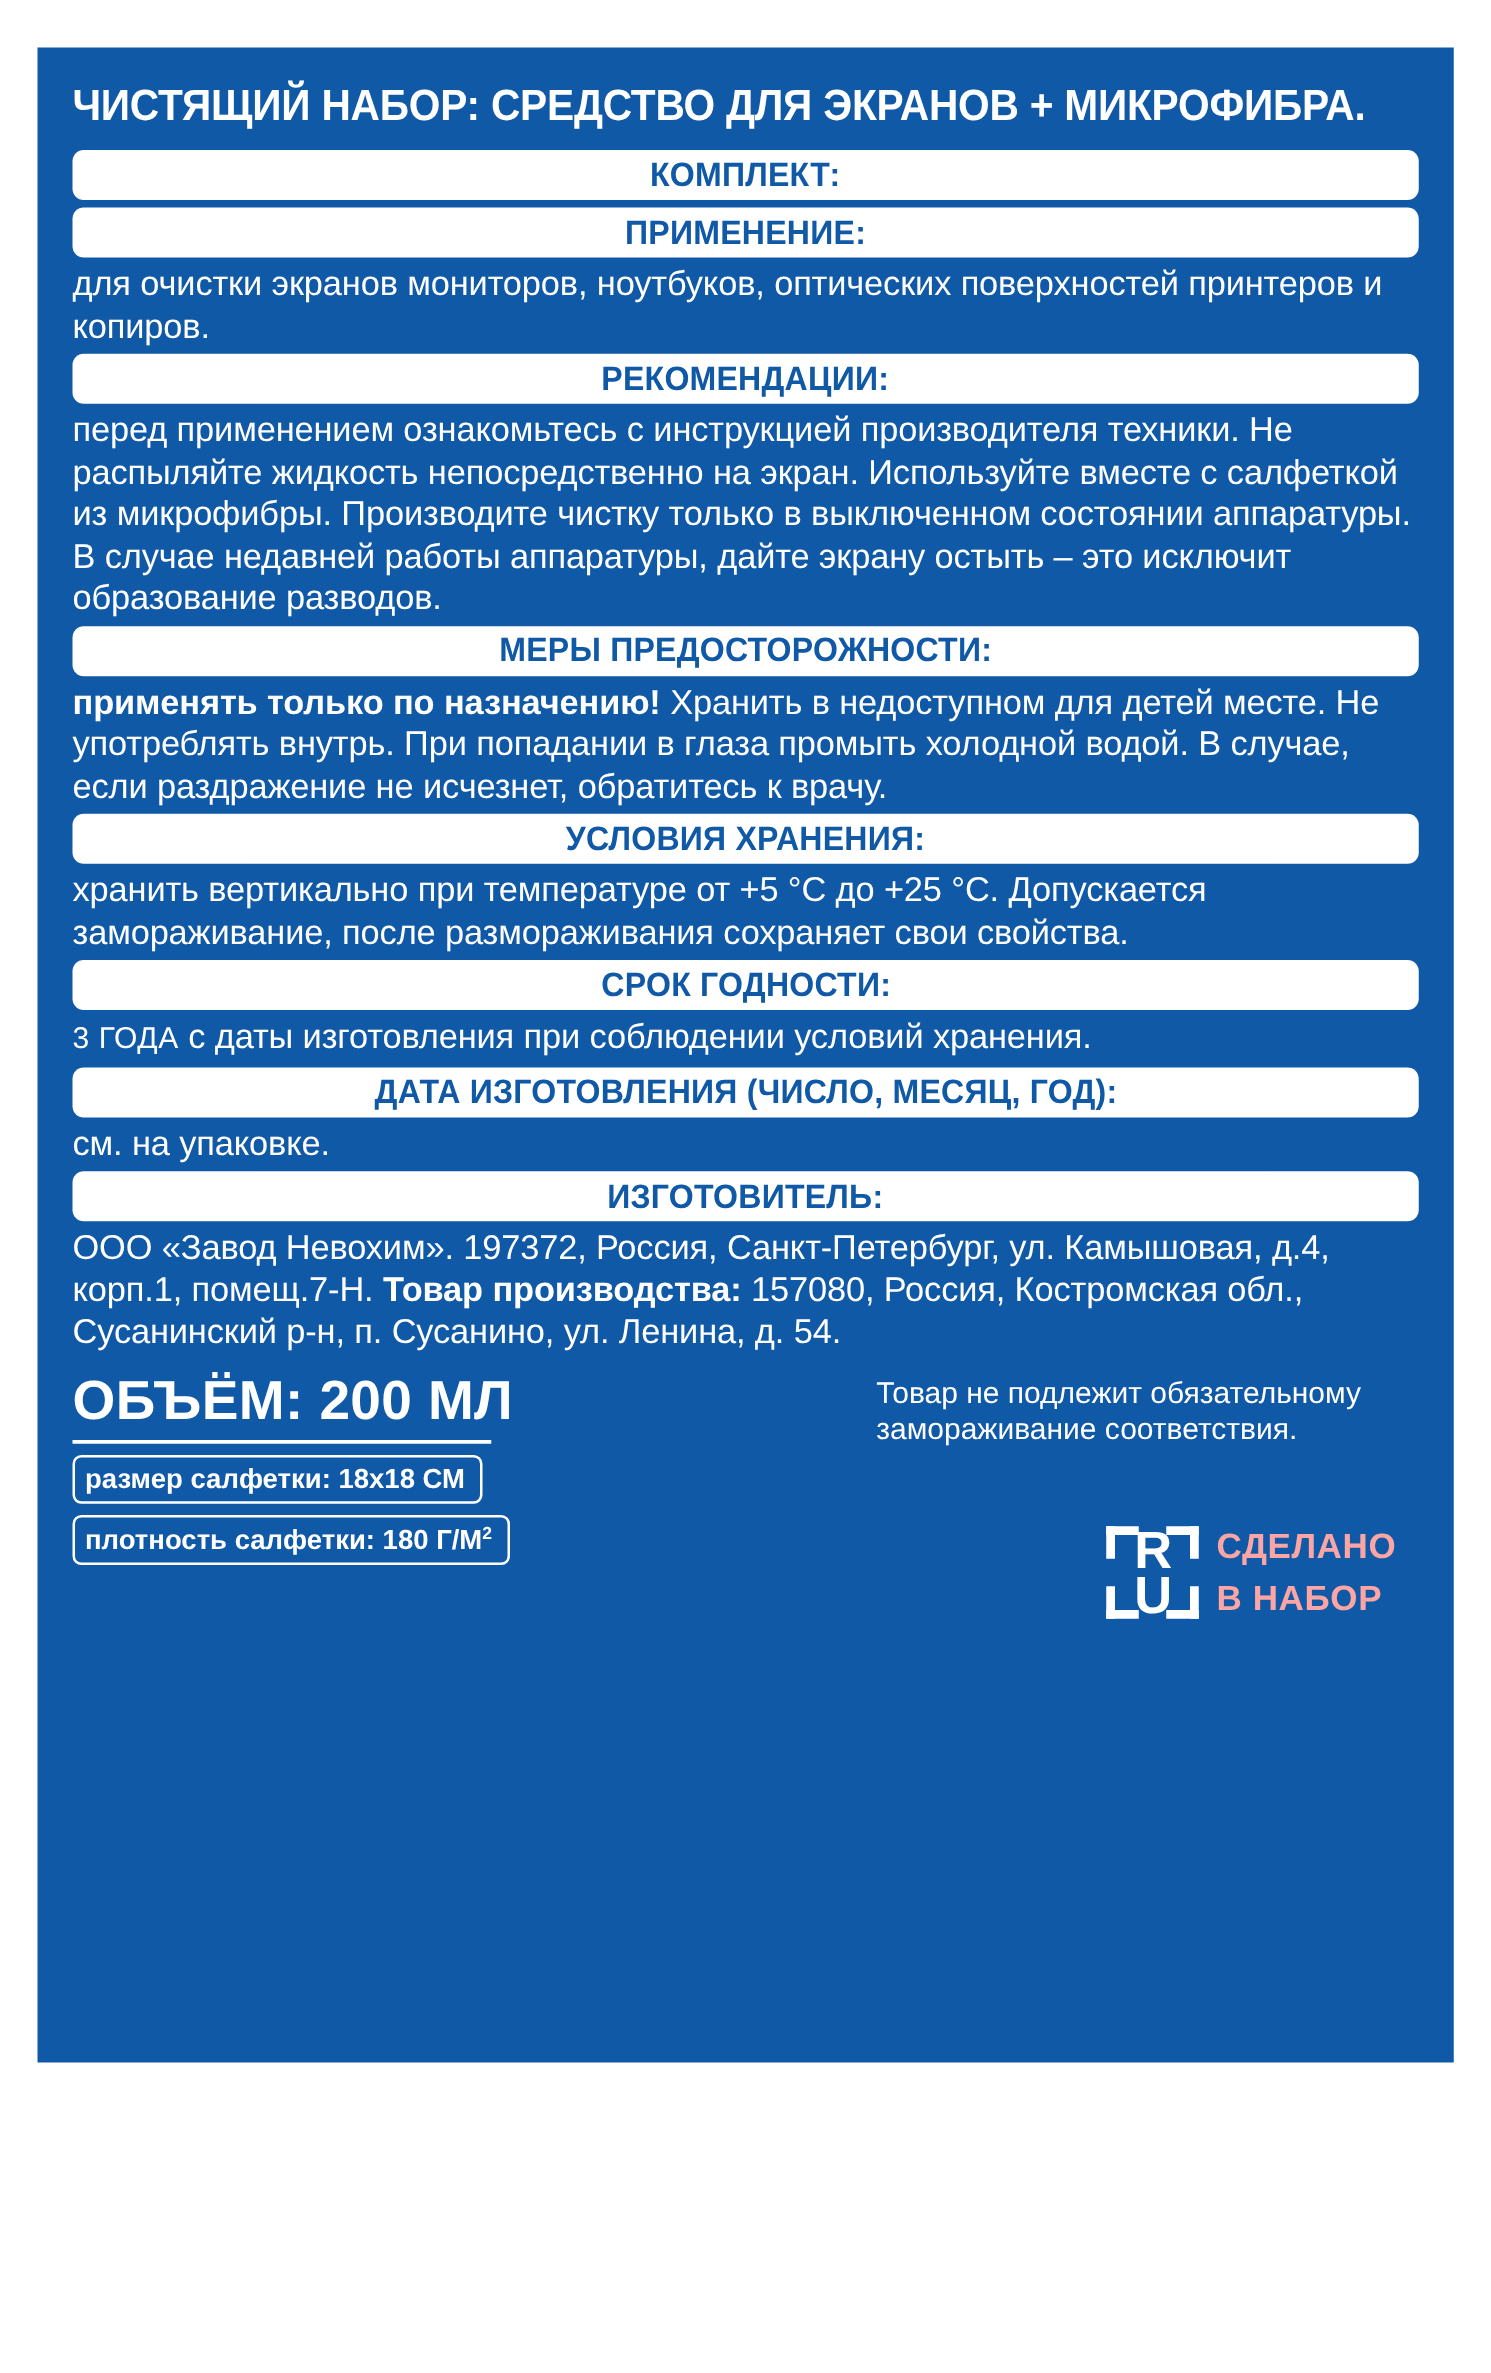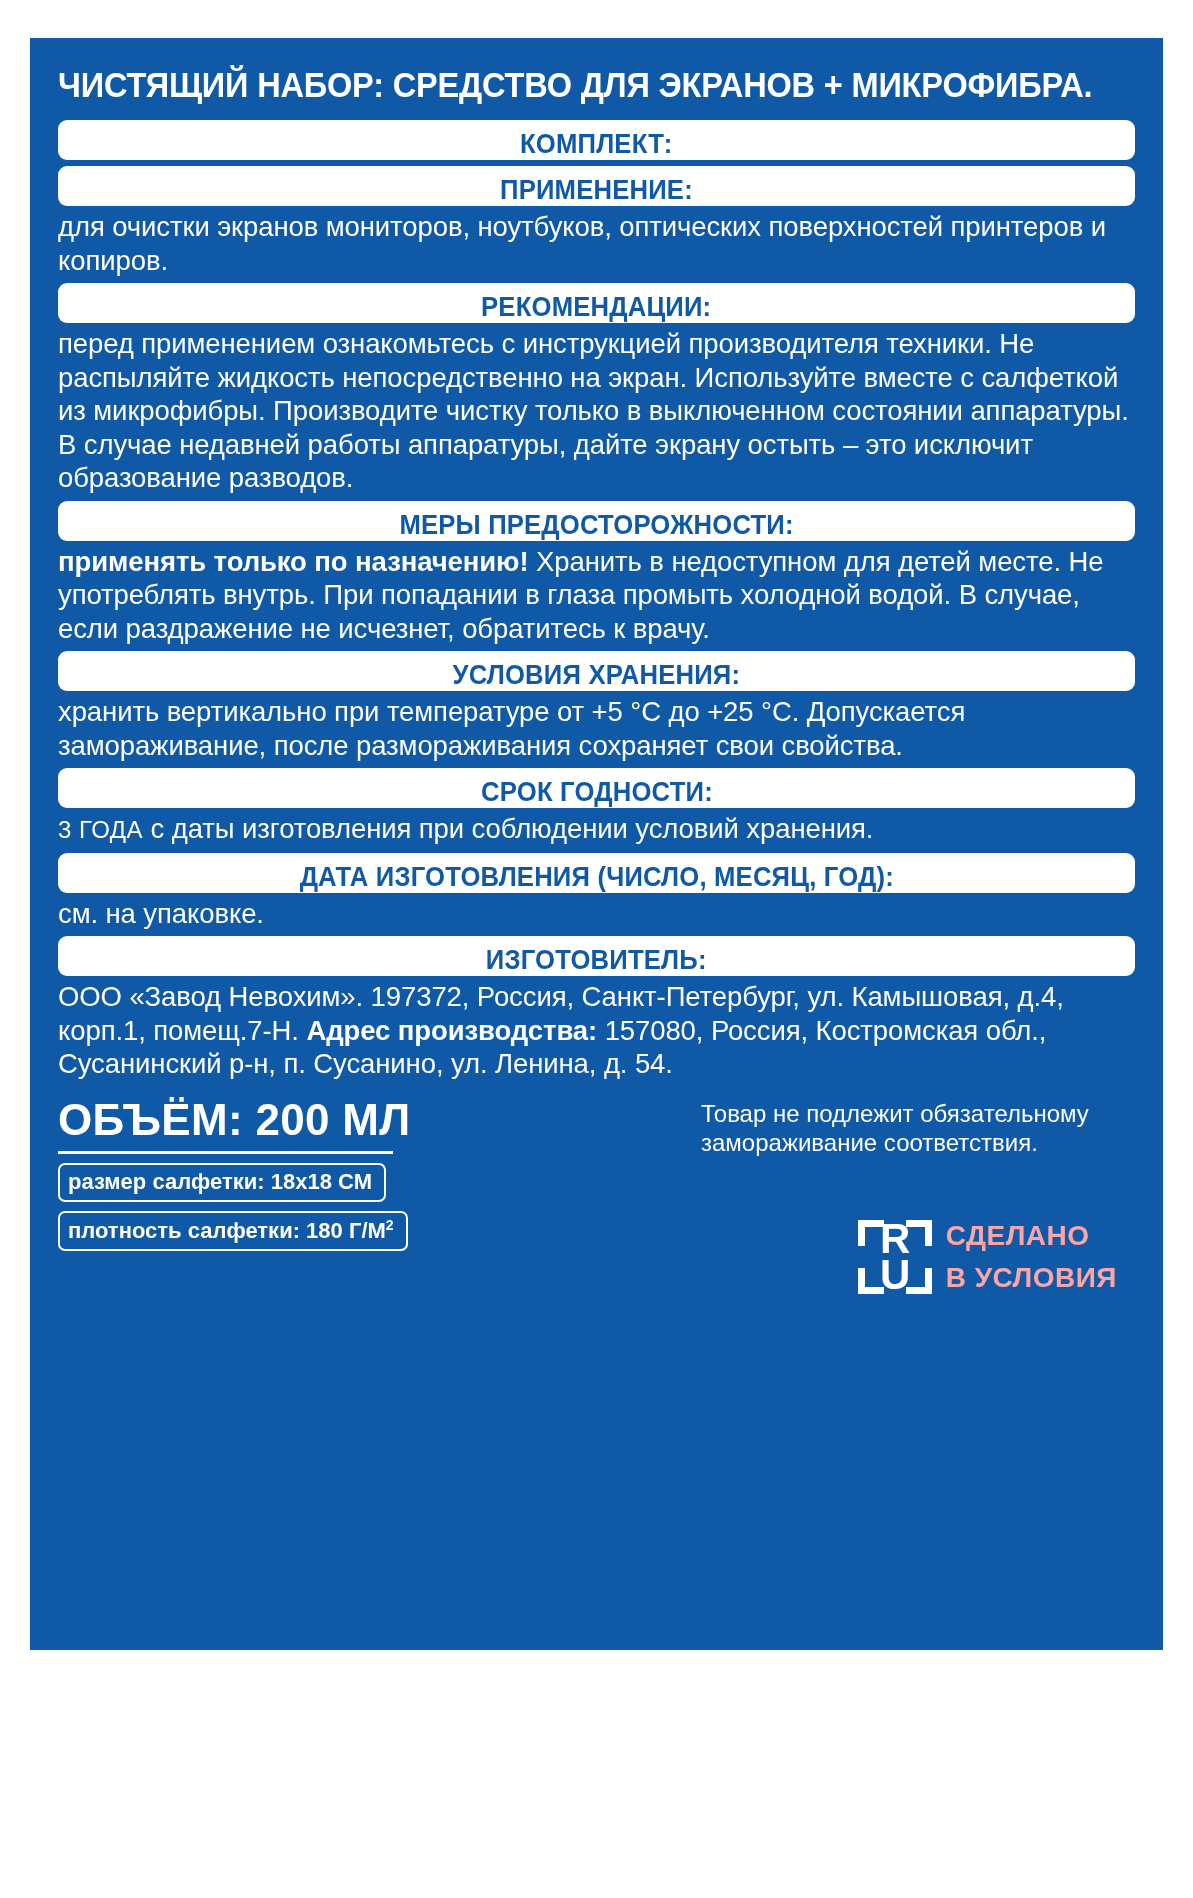--- a/index.html
+++ b/index.html
@@ -30,21 +30,21 @@
     white-space:nowrap;
     margin:26px 0 14px 14px;
   }
   
   .bar{
     background:#ffffff;
     border-radius:9px;
     height:40px;
     margin:6px 14px 4px 14px;
     display:flex;
-    align-items:flex-end;
+    align-items:center;
     justify-content:center;
   }
   .bar span{
     color:#1059a6;
     font-weight:bold;
     font-size:27px;
     letter-spacing:0.2px;
     transform:scaleX(0.95);
     white-space:nowrap;
   }
@@ -169,21 +169,21 @@
   <div class="body"><span class="big3">3 ГОДА</span> с даты изготовления при соблюдении условий хранения.</div>
 
   <div class="bar">
     <span>ДАТА ИЗГОТОВЛЕНИЯ (ЧИСЛО, МЕСЯЦ, ГОД):</span>
   </div>
   <div class="body">см. на упаковке.</div>
 
   <div class="bar">
     <span>ИЗГОТОВИТЕЛЬ:</span>
   </div>
-  <div class="body">ООО «Завод Невохим». 197372, Россия, Санкт-Петербург, ул. Камышовая, д.4, корп.1, помещ.7-Н. <b>Адрес производства:</b> 157080, Россия, Костромская обл., Сусанинский р-н, п. Сусанино, ул. Ленина, д. 54.</div>
+  <div class="body">ООО «Завод Невохим». 197372, Россия, Санкт-Петербург, ул. Камышовая, д.4, корп.1, помещ.7-Н. <b>Товар производства:</b> 157080, Россия, Костромская обл., Сусанинский р-н, п. Сусанино, ул. Ленина, д. 54.</div>
 
   <div class="bottom">
 
     <div class="volume">ОБЪЁМ: 200 МЛ</div>
     <div class="rule"></div>
 
     <div class="spec">размер салфетки: 18x18 СМ</div>
     <br>
     <div class="spec"><span>плотность салфетки: 180 Г/М</span><sup>2</sup></div>
 
@@ -199,18 +199,18 @@
           <div class="corner c-bl-v"></div>
         <div class="corner c-br-h"></div>
           <div class="corner c-br-v"></div>
         <div class="ru-letters">
           <i>R</i>
           <i>U</i>
         </div>
       </div>
       <div class="madein-text">
         <div>СДЕЛАНО</div>
-        <div>В УСЛОВИЯ</div>
+        <div>В НАБОР</div>
       </div>
     </div>
 
   </div>
 </div>
 
 </body></html>

